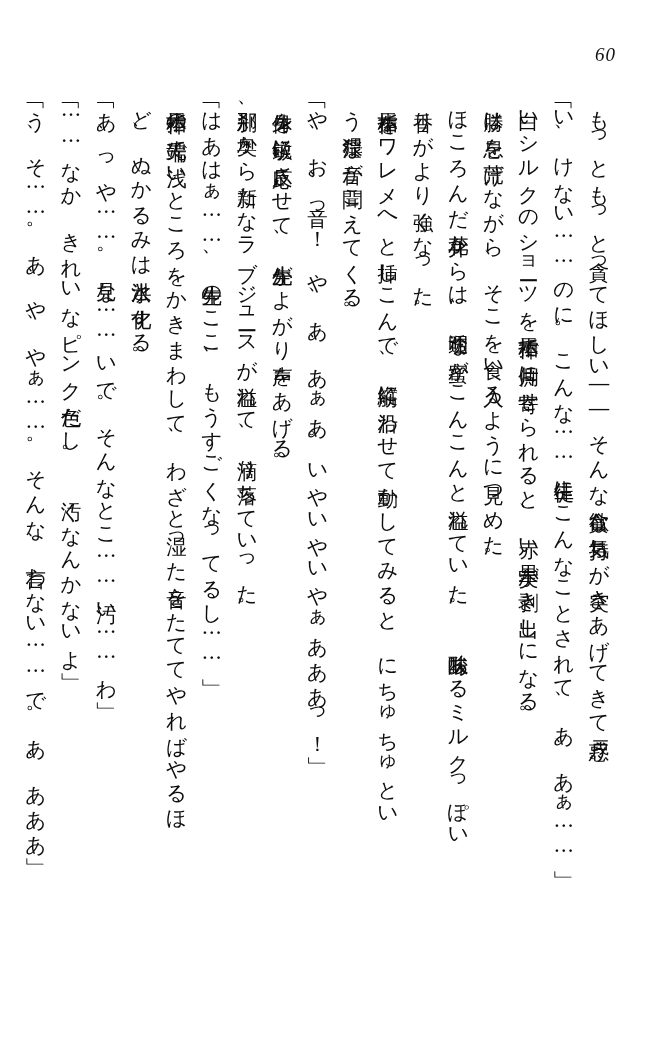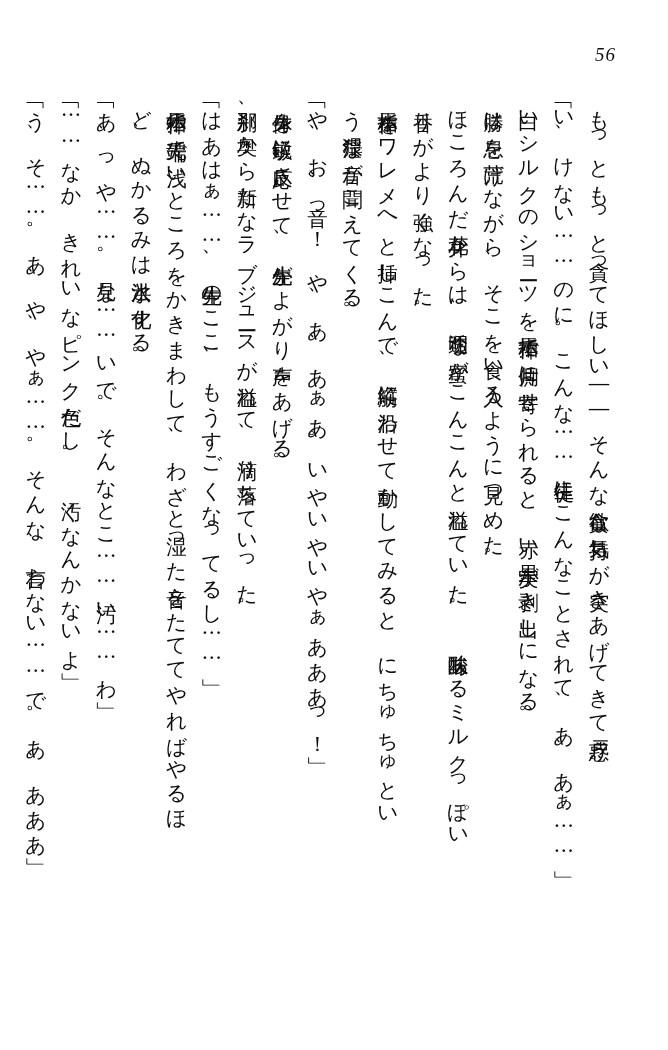--- a/index.html
+++ b/index.html
@@ -53,21 +53,21 @@
     margin: 0;
     padding: 0;
     text-indent: 0;
   }
 </style>
 </head>
 <body>
 
 <div class="page">
 
-  <div class="page-number">56</div>
+  <div class="page-number">60</div>
 
   <div class="text-block" id="body-text">
       <p>もっともっと貪ってほしい――そんな貪欲な気持ちが突きあげてきて戸惑う。</p>
       <p>「い、けない……のに。こんな……生徒にこんなことされて、あ、あぁ……」</p>
       <p>白いシルクのショーツを指示棒で片側に寄せられると、赤い果実が剥き出しになる。</p>
       <p>勝は息を荒げながら、そこを食い入るように見つめた。</p>
       <p>ほころんだ花弁からは、透明な蜜がこんこんと溢れていた。　酸味あるミルクっぽい</p>
       <p>香りがより強くなった。</p>
       <p>指示棒をワレメへと挿しこんで、縦筋に沿わせて動かしてみると、にちゅちゅとい</p>
       <p>う淫猥な音が聞こえてくる。</p>

